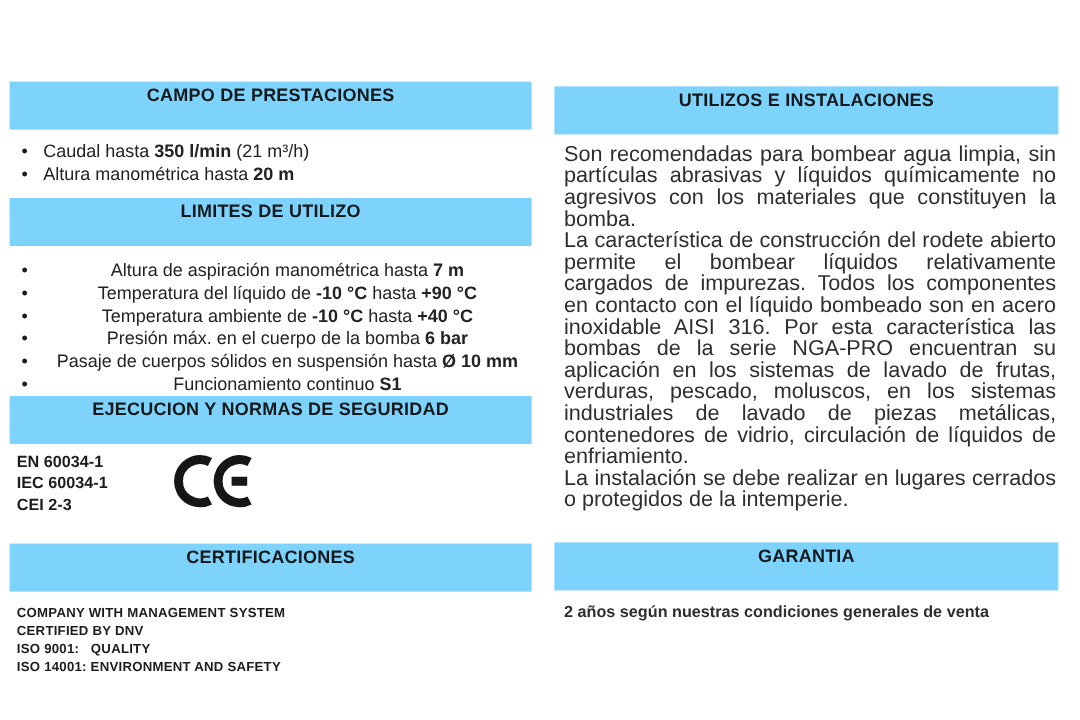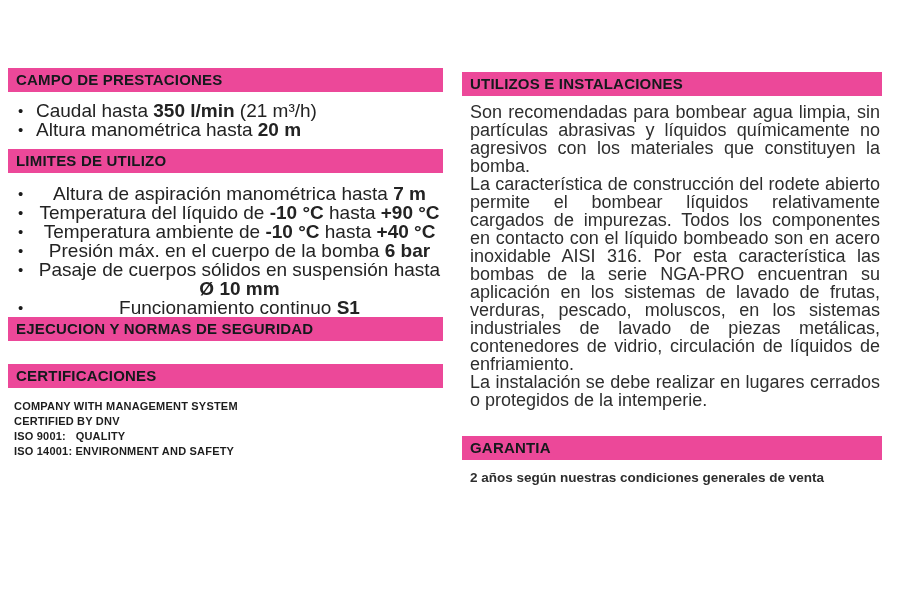--- a/index.html
+++ b/index.html
@@ -10,38 +10,39 @@
     position:relative;
     overflow:hidden;
     color:#232323;
   }
   .page { position:absolute; inset:0; }
   .col { position:absolute; }
   .col-left  { left:8px;  top:68px; width:435px; }
   .col-right { left:462px; top:72px; width:420px; }
 
   .sec-header {
-    background:#ec4899;
+    background:#7dd3fc;
     color:#15191c;
     font-weight:bold;
     font-size:15px;
     line-height:16px;
     padding:4px 8px;
-    height:24px;
+    height:40px;
     letter-spacing:0.2px;
     white-space:nowrap;
+    text-align:center;
   }
 
   ul { list-style:none; }
 
   ul.bullets { margin-top:9px; }
   ul.bullets li {
     position:relative;
     padding-left:28px;
-    font-size:19px;
+    font-size:15px;
     line-height:19px;
     color:#232323;
   }
   ul.bullets li::before {
     content:"\2022";
     position:absolute;
     left:10px; top:0;
     font-size:15px;
     color:#1a1a1a;
   }
@@ -117,20 +118,30 @@
           <li><span>Temperatura del líquido de </span><span class="b">-10 °C</span><span> hasta </span><span class="b">+90 °C</span></li>
           <li><span>Temperatura ambiente de  </span><span class="b">-10 °C</span><span> hasta </span><span class="b">+40 °C</span></li>
           <li><span>Presión máx. en el cuerpo de la bomba </span><span class="b">6 bar</span></li>
           <li><span>Pasaje de cuerpos sólidos en suspensión hasta </span><span class="b">Ø 10 mm</span></li>
           <li><span>Funcionamiento continuo </span><span class="b">S1</span></li>
         </ul>
     </section>
 
     <section class="sec-standards">
       <div class="sec-header">EJECUCION Y NORMAS DE SEGURIDAD</div>
+      <div class="standards-row">
+        <ul class="codes"><li>EN 60034-1</li><li>IEC 60034-1</li><li>CEI 2-3</li></ul>
+        <div class="ce-wrap">
+          <svg width="66" height="46" viewBox="0 0 132 92" aria-hidden="true">
+            <path d="M60 14 A36 36 0 1 0 60 78" fill="none" stroke="#161616" stroke-width="15"></path>
+            <path d="M126 14 A36 36 0 1 0 126 78" fill="none" stroke="#161616" stroke-width="15"></path>
+            <line x1="96" y1="46" x2="122" y2="46" stroke="#161616" stroke-width="15"></line>
+          </svg>
+        </div>
+      </div>
     </section>
 
     <section class="sec-certs">
       <div class="sec-header">CERTIFICACIONES</div>
       <ul class="cert-lines"><li>COMPANY WITH MANAGEMENT SYSTEM</li><li>CERTIFIED BY DNV</li><li>ISO 9001:   QUALITY</li><li>ISO 14001: ENVIRONMENT AND SAFETY</li></ul>
     </section>
 
   </div>
 
   <div class="col col-right">

